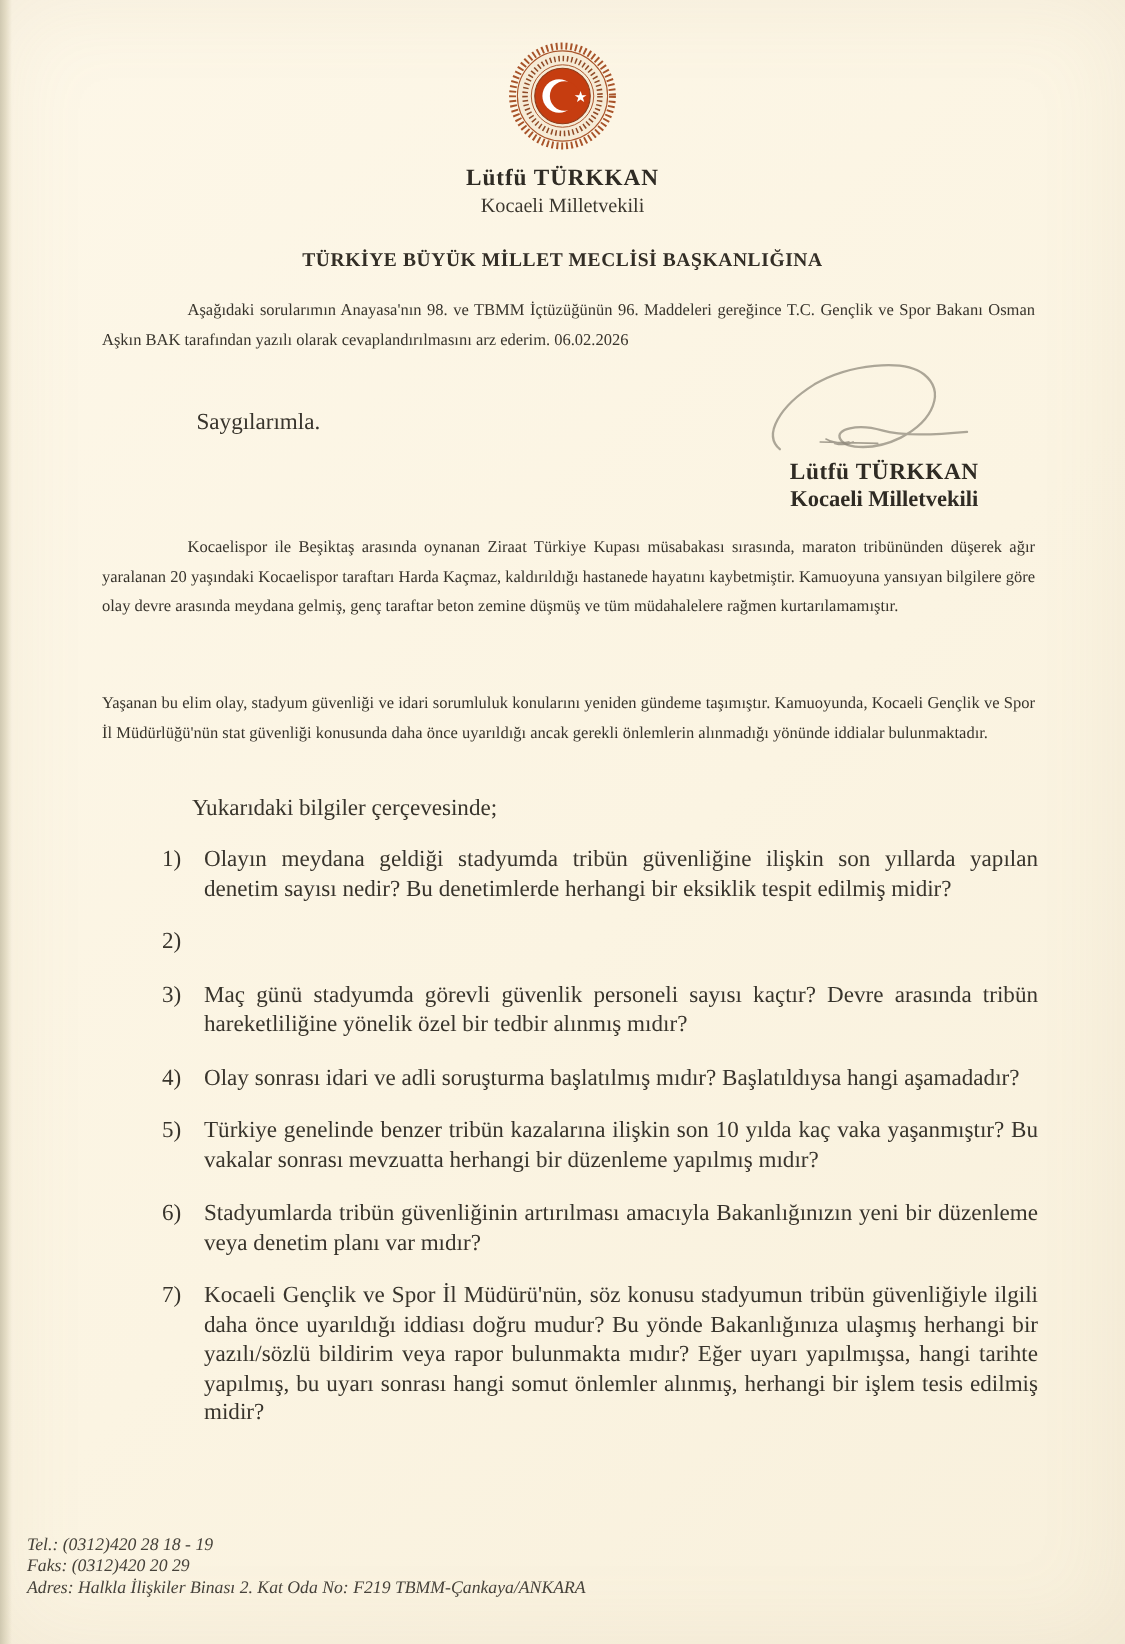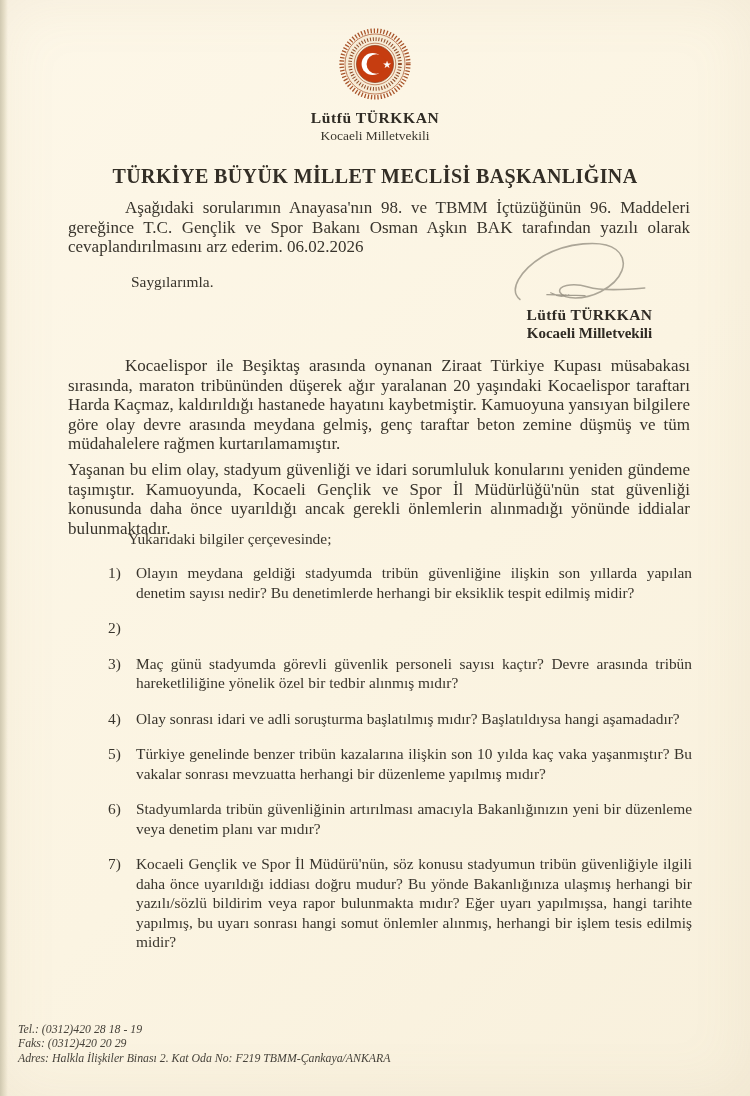--- a/index.html
+++ b/index.html
@@ -27,25 +27,25 @@
   .letterhead { position: absolute; top: 27px; left: 0; width: 100%; text-align: center; }
   .seal { width: 74px; height: 74px; display: inline-block; }
   .lh-name {
     margin-top: 4px;
     font-size: 15.5px; font-weight: bold; letter-spacing: .6px; color: #2f2b24;
   }
   .lh-role { font-size: 13.5px; color: #3c382f; margin-top: 1px; }
   
   .doc-title {
     position: absolute; top: 165px; left: 0; width: 100%;
-    text-align: center; font-size: 20px; font-weight: bold;
+    text-align: center; font-size: 13px; font-weight: bold;
     letter-spacing: .4px; color: #332e26;
   }
   
-  .blk { position: absolute; left: 68px; width: 622px; font-size: 17px; line-height: 19.5px; text-align: justify; }
+  .blk { position: absolute; left: 68px; width: 622px; font-size: 11px; line-height: 19.5px; text-align: justify; }
   .intro { top: 198px; text-indent: 57px; }
   .salutation { position: absolute; top: 273px; left: 131px; font-size: 15.4px; }
   .par-a { top: 356px; text-indent: 57px; }
   .par-b { top: 460px; }
   .q-intro { position: absolute; top: 530px; left: 128px; font-size: 15.4px; }
   
   .sig-block { position: absolute; top: 238px; left: 487px; width: 205px; text-align: center; }
   .sig-stroke { display: block; width: 185px; height: 72px; margin: 0 auto -4px auto; }
   .sig-name { font-size: 15.5px; font-weight: bold; letter-spacing: .4px; color: #2f2b24; }
   .sig-role { font-size: 15px; font-weight: bold; color: #2f2b24; margin-top: 1px; }

